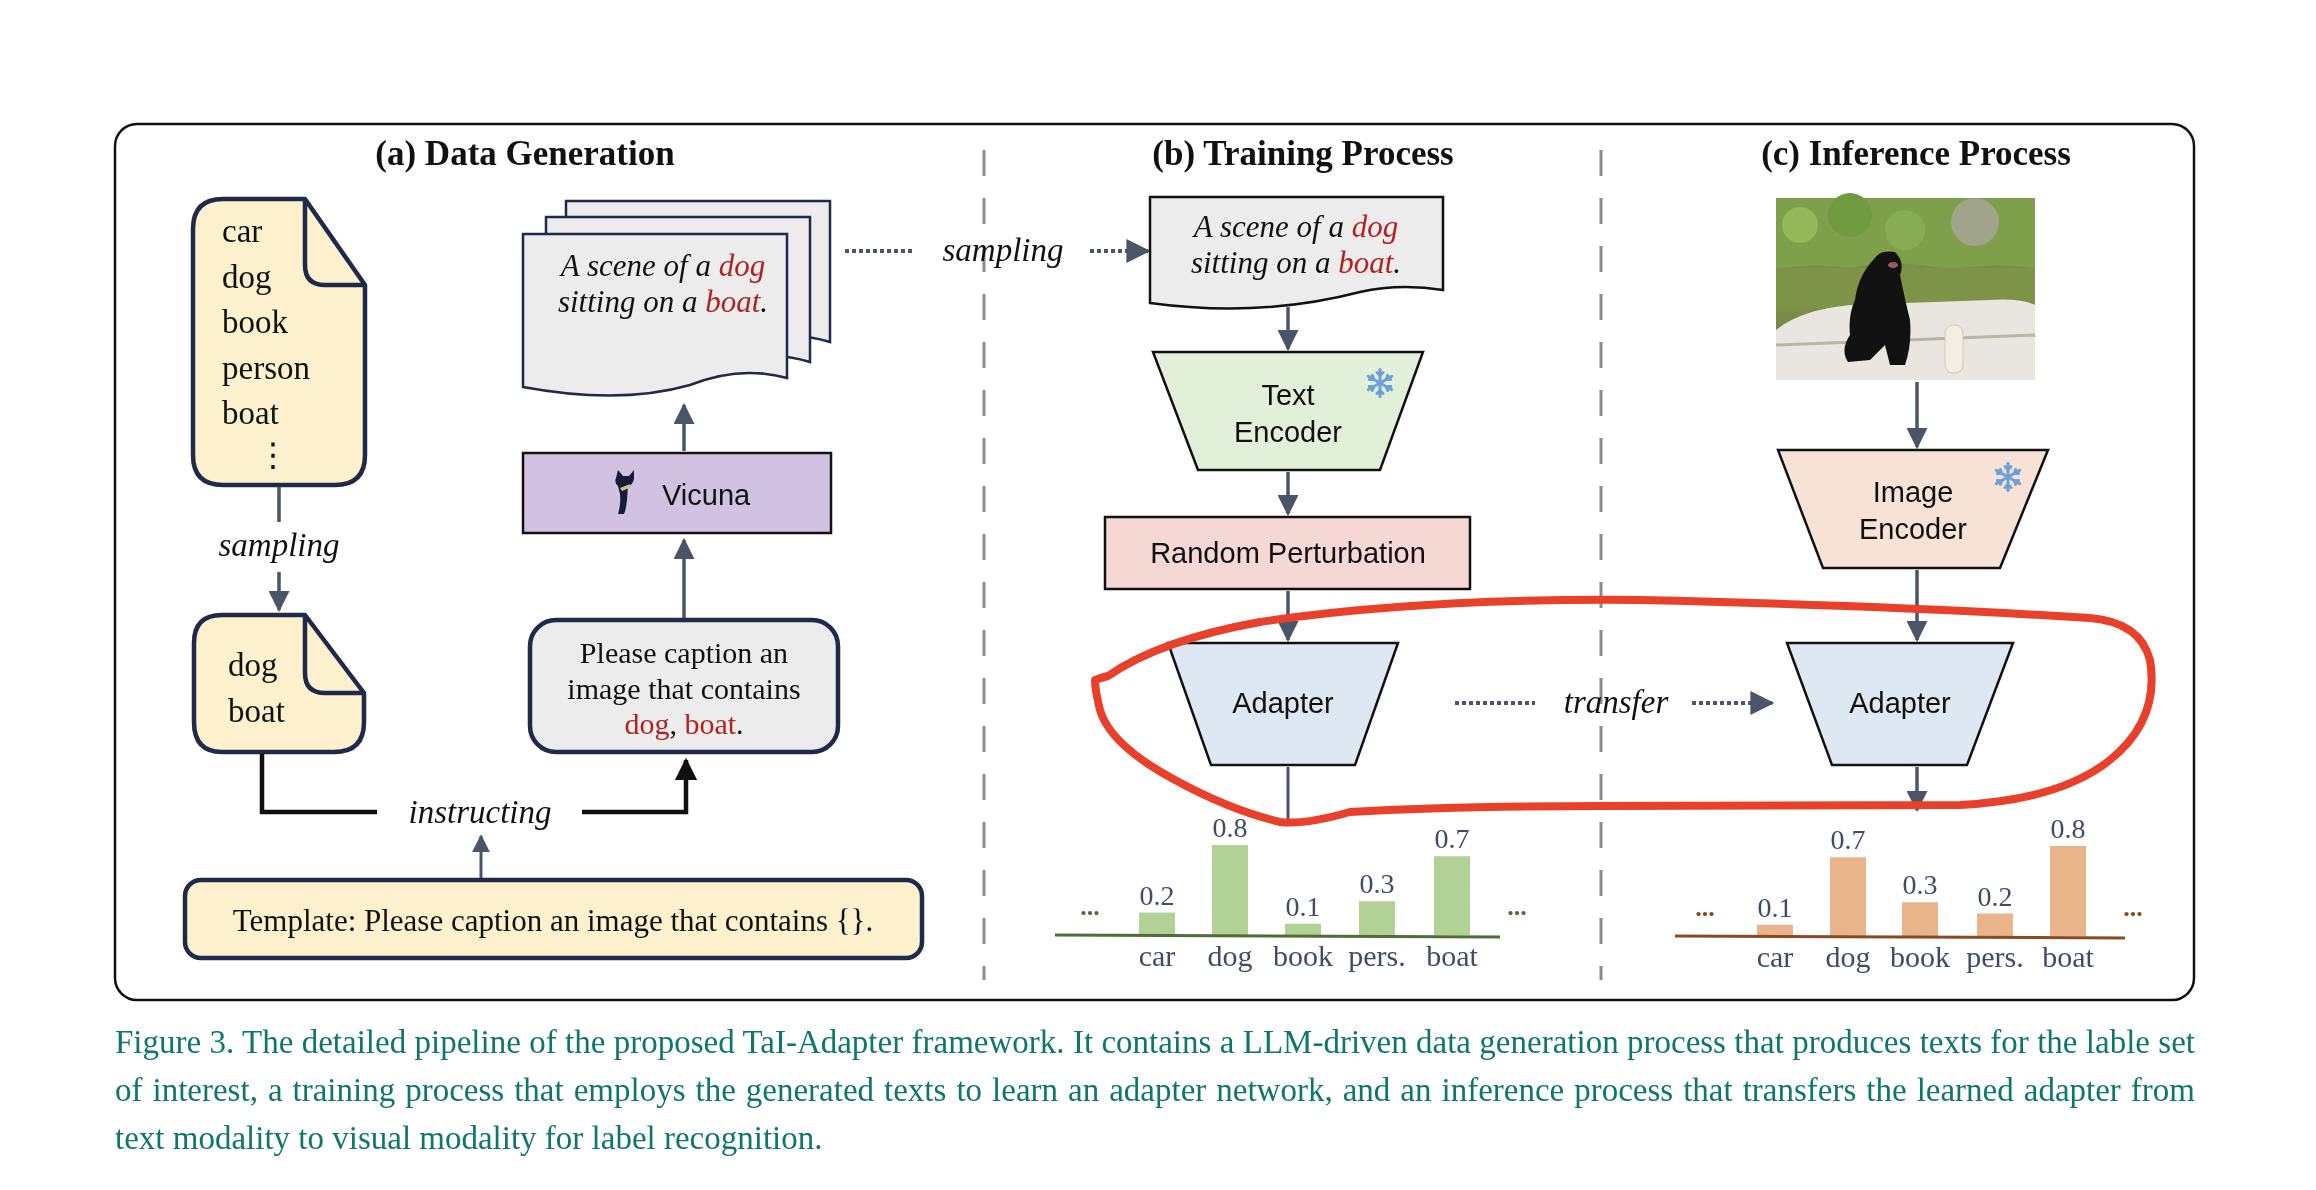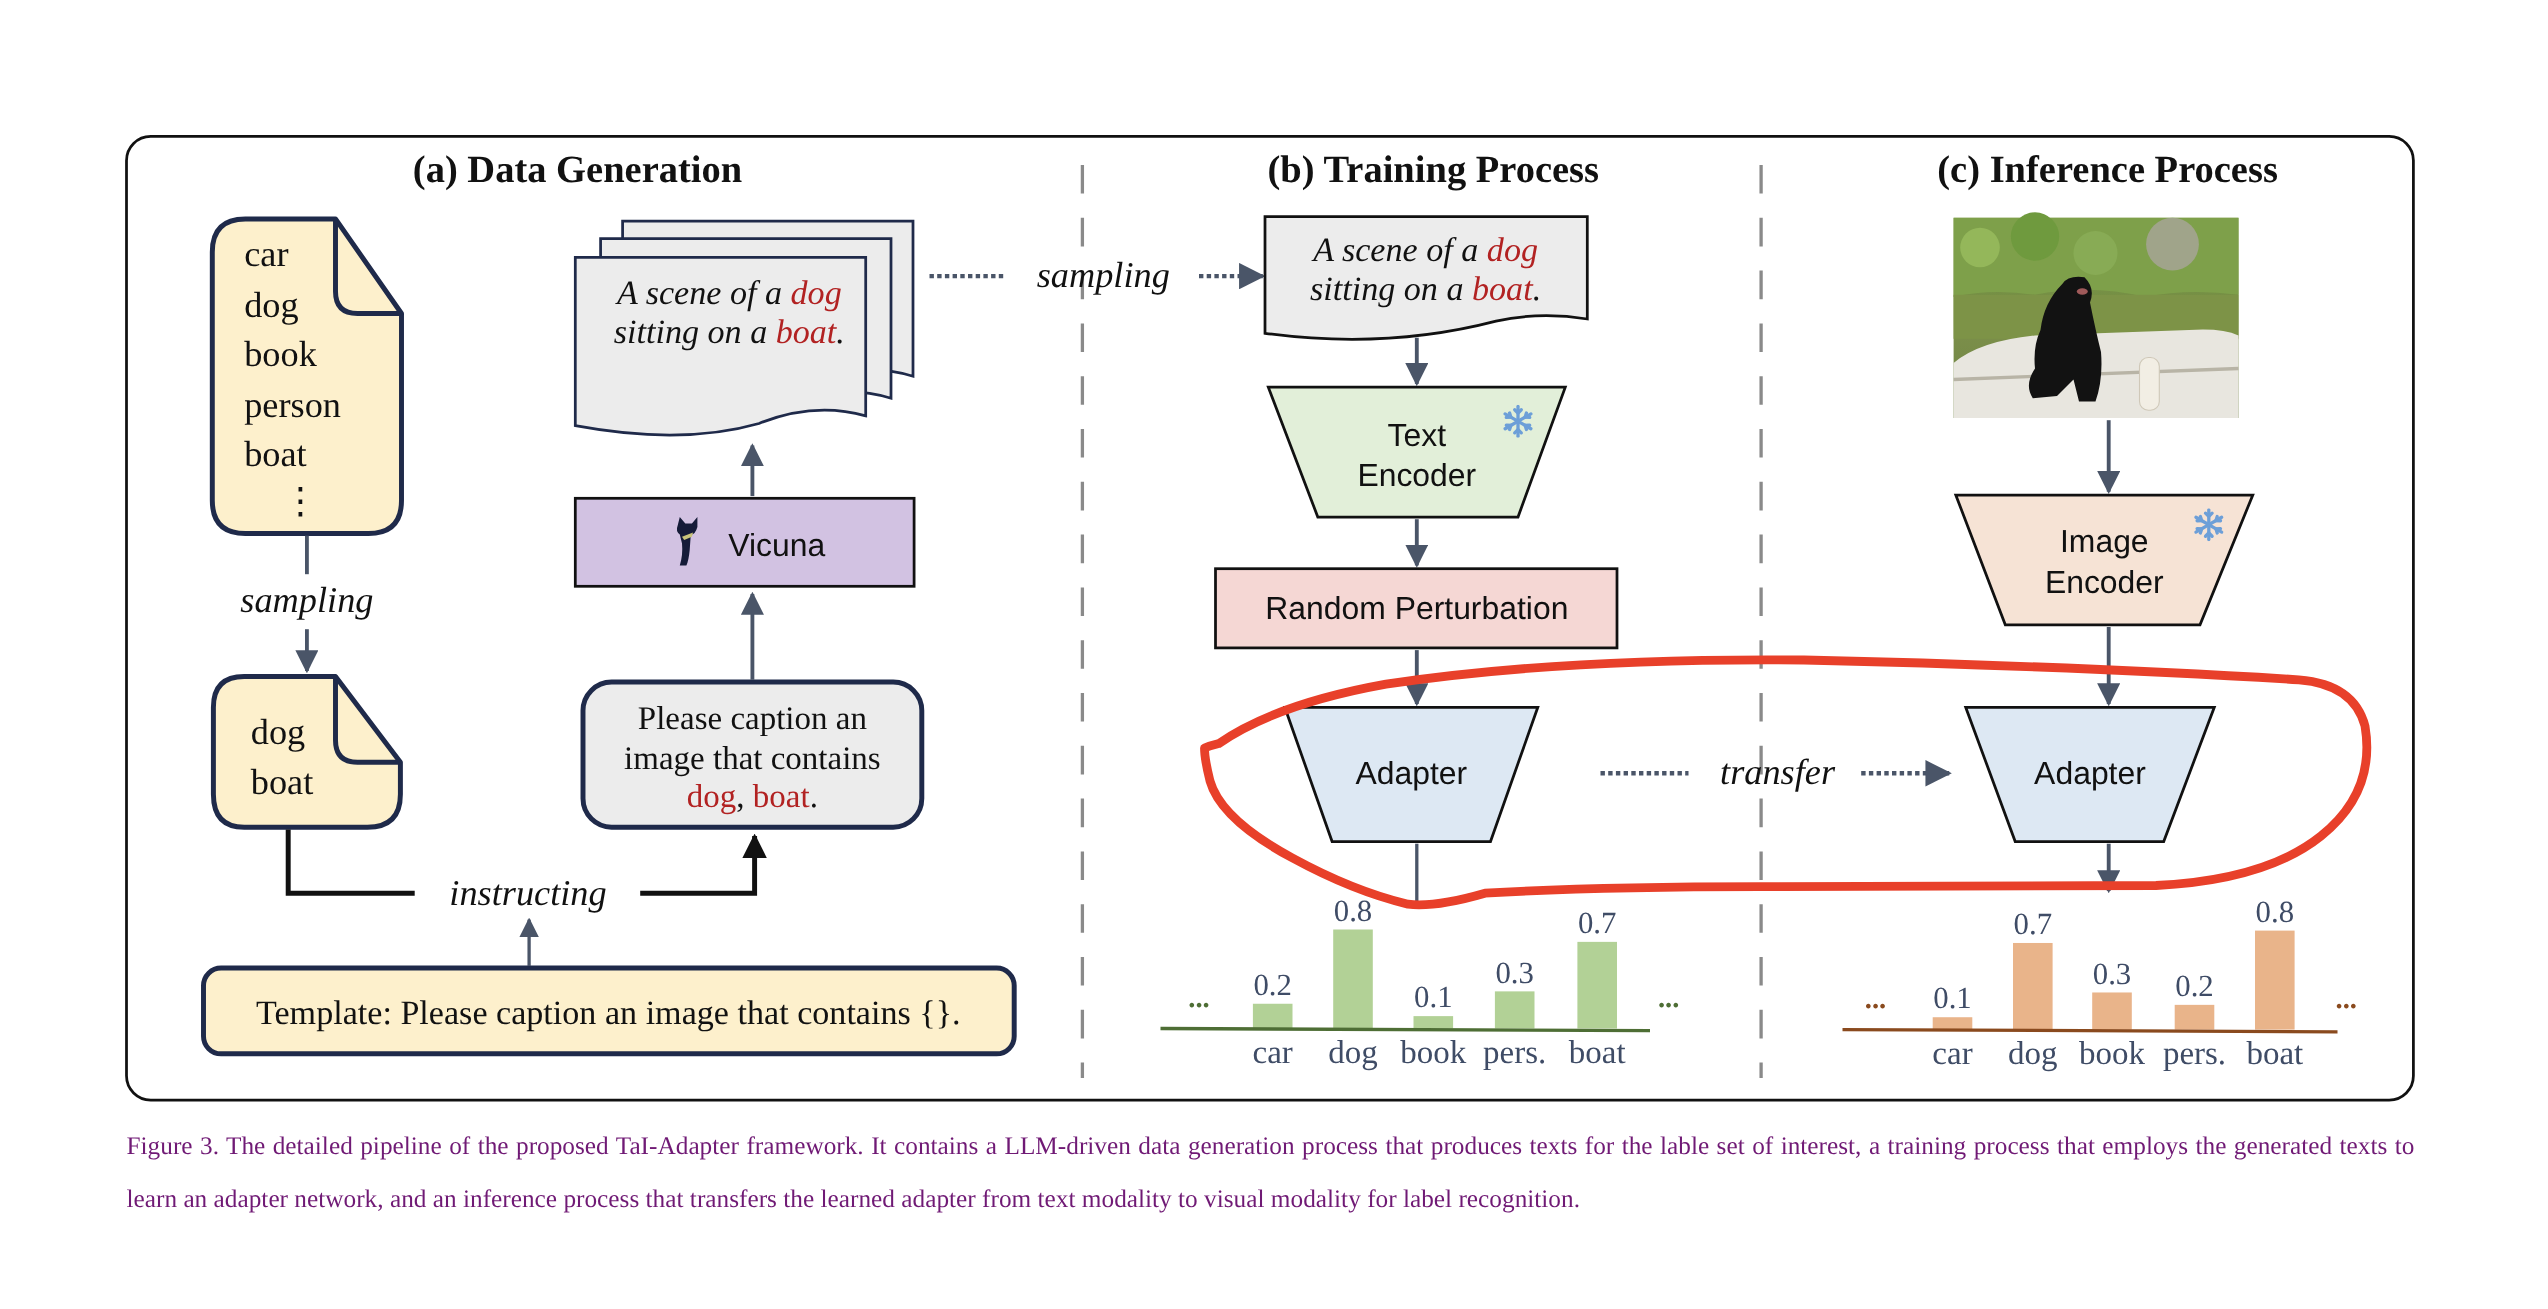--- a/index.html
+++ b/index.html
@@ -1,18 +1,18 @@
 <!DOCTYPE html>
 <html><head>
 <meta charset="utf-8">
 <style>
   html,body{margin:0;padding:0;background:#ffffff;}
   body{width:2316px;height:1190px;position:relative;overflow:hidden;font-family:"Liberation Serif",serif;}
   #fig{position:absolute;left:0;top:0;}
-  #caption{position:absolute;left:115px;top:1018px;width:2080px;font-size:23px;line-height:48px;color:#701a75;text-align:justify;font-family:"Liberation Serif",serif;}
+  #caption{position:absolute;left:115px;top:1018px;width:2080px;font-size:33px;line-height:48px;color:#0f766e;text-align:justify;font-family:"Liberation Serif",serif;}
 </style>
 </head>
 <body>
 
 <svg id="fig" width="2316" height="1010" viewBox="0 0 2316 1010" xmlns="http://www.w3.org/2000/svg">
   <defs>
     <marker id="arr" viewBox="0 0 10 10" refX="9" refY="5" markerWidth="6" markerHeight="6" orient="auto-start-reverse">
       <path d="M0,0 L10,5 L0,10 z" fill="#4a5568"></path>
     </marker>
     <marker id="arrBlk" viewBox="0 0 10 10" refX="9" refY="5" markerWidth="5" markerHeight="5" orient="auto-start-reverse">

